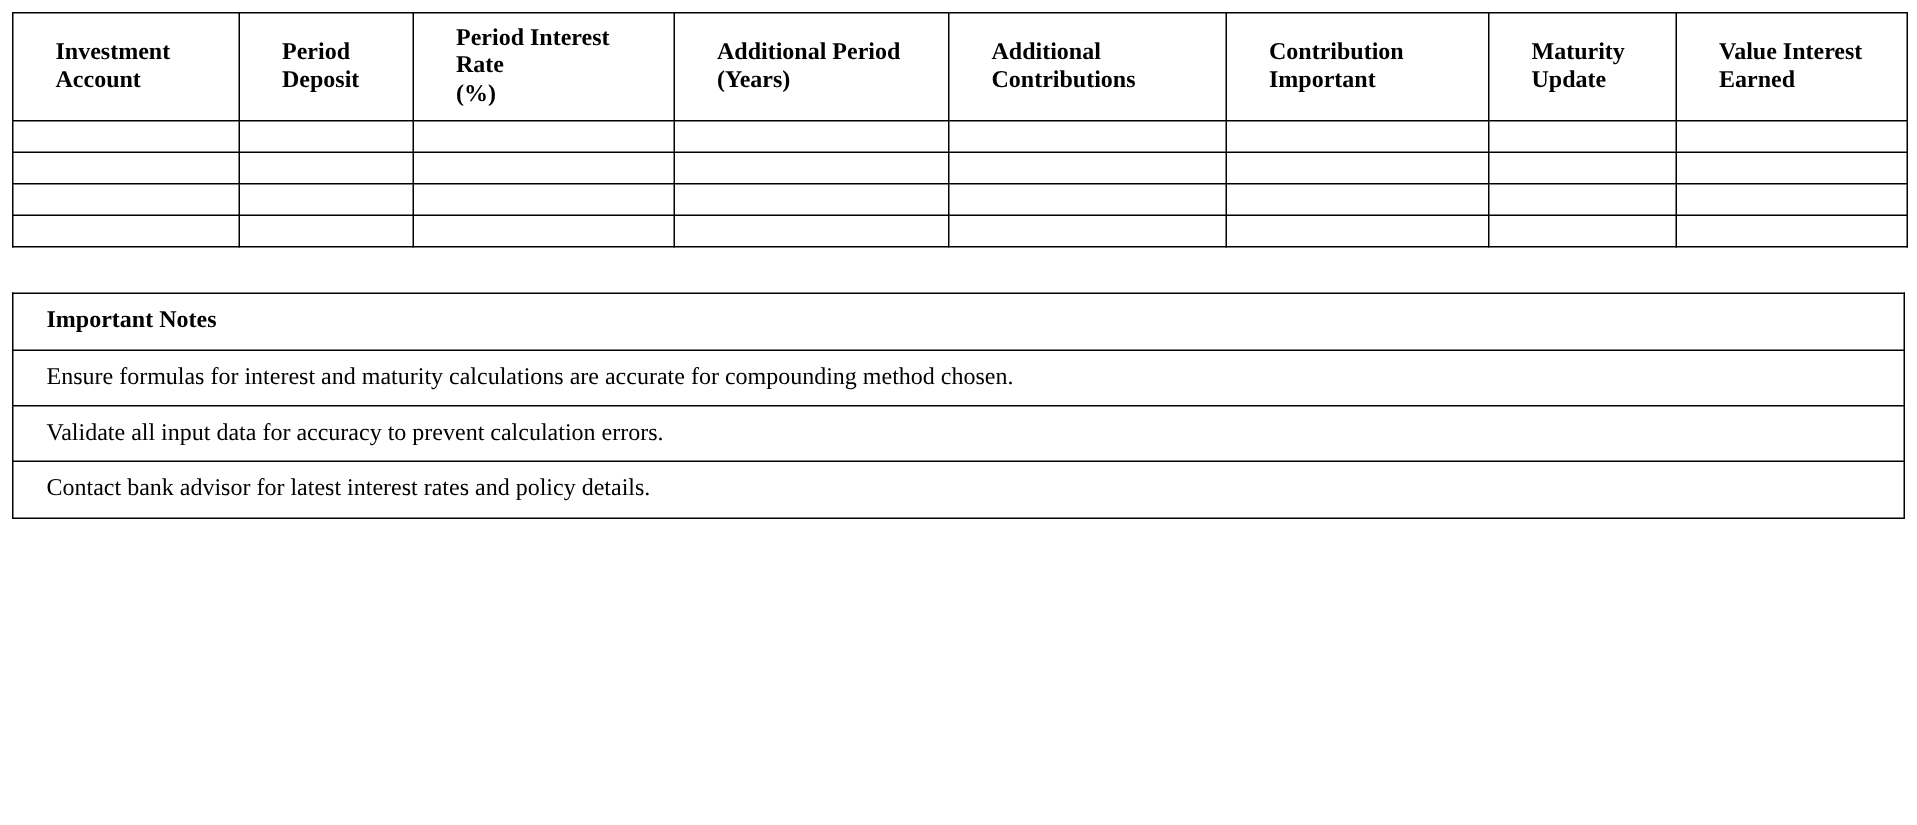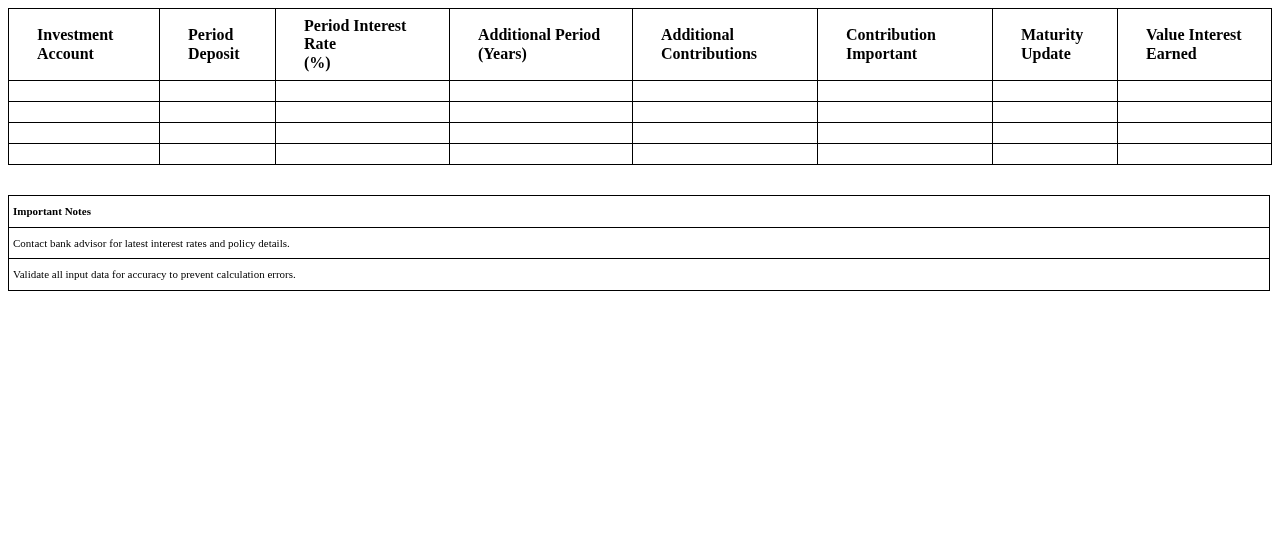--- a/index.html
+++ b/index.html
@@ -39,23 +39,23 @@
   }
   .inv-table td.empty-cell {
     height: 20px;
     padding: 0 12px;
   }
   
   .notes-table {
     margin-top: 30px;
   }
   .notes-table td {
-    padding: 9px 4px;
+    padding: 9px 22px;
     line-height: 1.15;
-    font-size: 11px;
+    font-size: 16px;
     vertical-align: middle;
     text-align: left;
     margin-left: 24px;
   }
   .notes-table td.notes-title {
     font-weight: bold;
   }
 </style>
 </head>
 <body>
@@ -134,19 +134,22 @@
     </tr>
   </tbody>
 </table>
 
 <table class="notes-table">
   <tbody>
     <tr>
       <td class="notes-title">Important Notes</td>
     </tr>
     <tr>
-      <td>Contact bank advisor for latest interest rates and policy details.</td>
+      <td>Ensure formulas for interest and maturity calculations are accurate for compounding method chosen.</td>
     </tr>
     <tr>
       <td>Validate all input data for accuracy to prevent calculation errors.</td>
+    </tr>
+    <tr>
+      <td>Contact bank advisor for latest interest rates and policy details.</td>
     </tr>
   </tbody>
 </table>
 
 </body></html>

